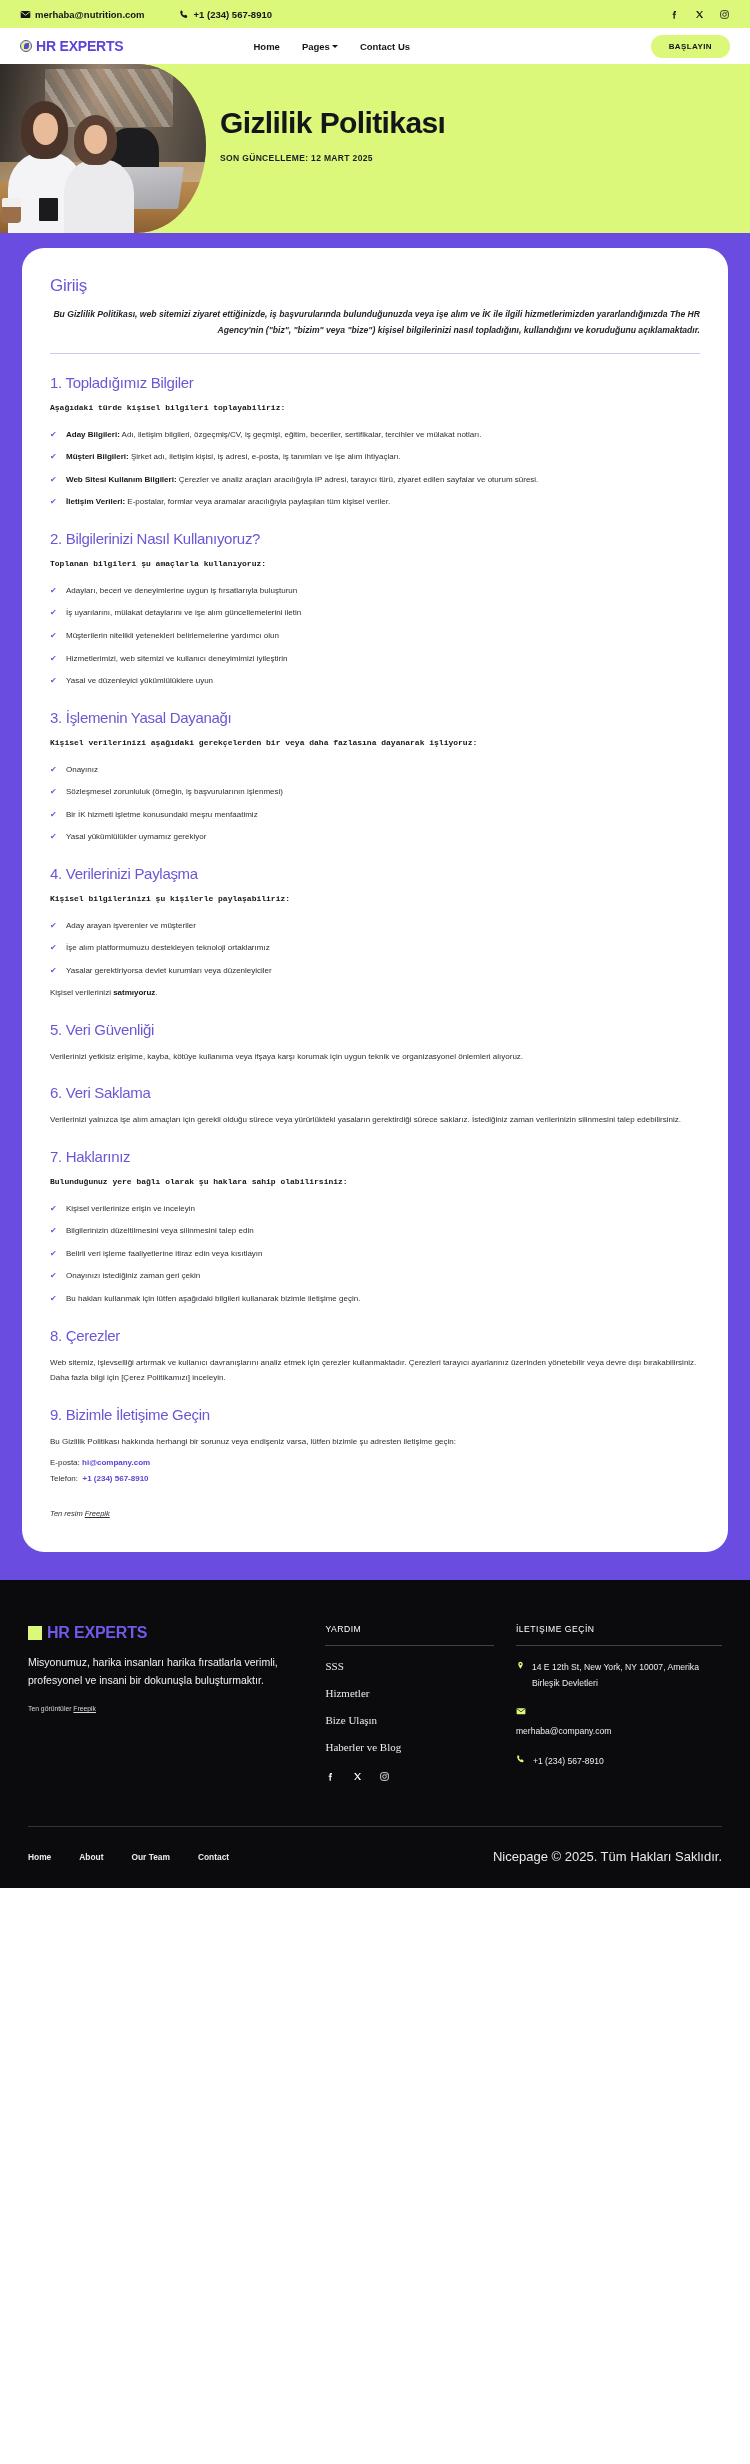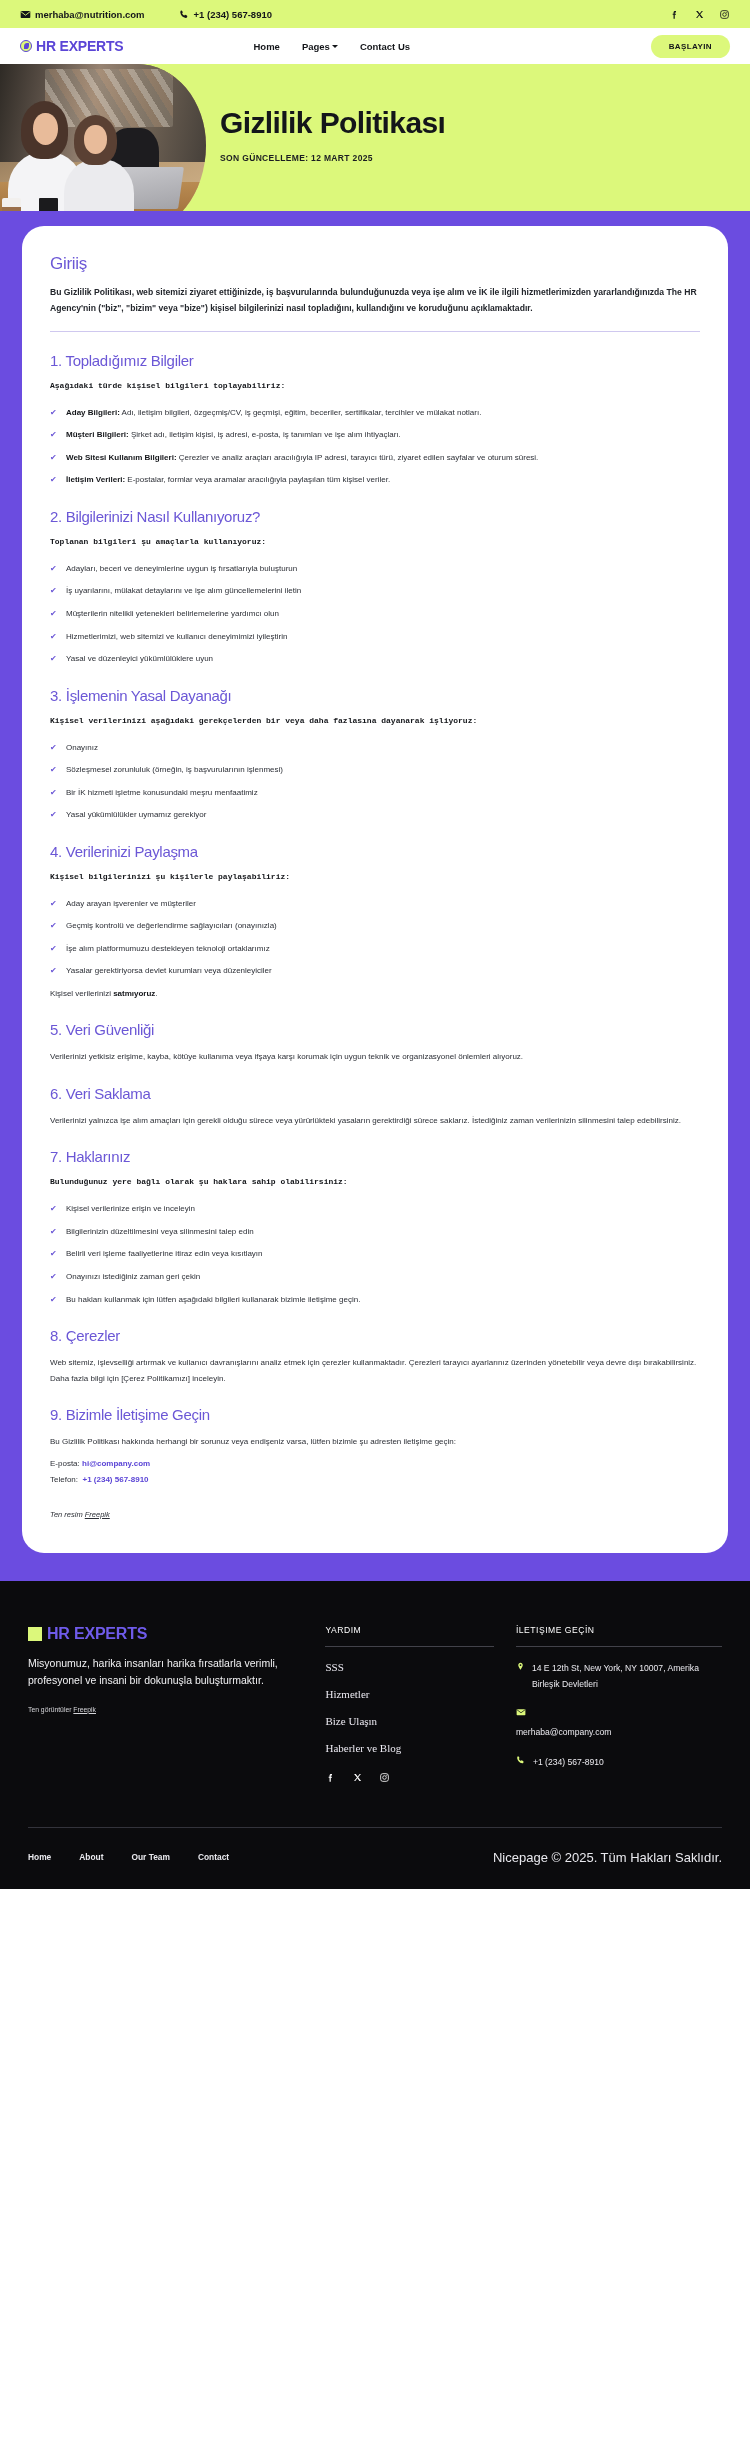--- a/index.html
+++ b/index.html
@@ -101,21 +101,21 @@
     font-weight: 700;
     letter-spacing: 0.4px;
     padding: 7px 18px;
     cursor: pointer;
     font-family: inherit;
   }
 
   
   .hero {
     position: relative;
-    height: 147px;
+    height: 169px;
     background: #dcf87b;
     overflow: hidden;
   }
   .hero-img {
     position: absolute;
     left: 0; top: 0;
     width: 206px;
     height: 169px;
     border-bottom-right-radius: 110px 140px;
     border-top-right-radius: 110px 130px;
@@ -211,23 +211,25 @@
     color: #6b57d6;
     font-weight: 400;
     letter-spacing: -0.3px;
     margin-bottom: 11px;
   }
   .sec-intro { font-size: 17px; margin-bottom: 9px; }
   .sec-num   { font-size: 15px; margin-top: 20px; }
 
   p.lead {
     font-size: 8.6px;
+    font-style: italic;
     font-weight: 600;
     color: #23262c;
     line-height: 1.85;
+    text-align: right;
   }
   .rule {
     border: none;
     border-top: 1px solid #cfc8ef;
     margin: 14px 0 18px 0;
   }
   p.intro-b {
     font-size: 8px;
     font-weight: 700;
     color: #14161a;
@@ -441,21 +443,20 @@
         <ul class="checks">
           <li><span>Onayınız</span></li>
           <li><span>Sözleşmesel zorunluluk (örneğin, iş başvurularının işlenmesi)</span></li>
           <li><span>Bir İK hizmeti işletme konusundaki meşru menfaatimiz</span></li>
           <li><span>Yasal yükümlülükler uymamız gerekiyor</span></li>
         </ul>
         <h2 class="sec sec-num">4. Verilerinizi Paylaşma</h2>
         <p class="intro-b">Kişisel bilgilerinizi şu kişilerle paylaşabiliriz:</p>
         <ul class="checks">
           <li><span>Aday arayan işverenler ve müşteriler</span></li>
-          <li><span>Geçmiş kontrolü ve değerlendirme sağlayıcıları (onayınızla)</span></li>
           <li><span>İşe alım platformumuzu destekleyen teknoloji ortaklarımız</span></li>
           <li><span>Yasalar gerektiriyorsa devlet kurumları veya düzenleyiciler</span></li>
         </ul>
         <p class="note"><span>Kişisel verilerinizi </span><b>satmıyoruz</b><span>.</span></p>
         <h2 class="sec sec-num">5. Veri Güvenliği</h2>
         <p class="body">Verilerinizi yetkisiz erişime, kayba, kötüye kullanıma veya ifşaya karşı korumak için uygun teknik ve organizasyonel önlemleri alıyoruz.</p>
         <h2 class="sec sec-num">6. Veri Saklama</h2>
         <p class="body">Verilerinizi yalnızca işe alım amaçları için gerekli olduğu sürece veya yürürlükteki yasaların gerektirdiği sürece saklarız. İstediğiniz zaman verilerinizin silinmesini talep edebilirsiniz.</p>
         <h2 class="sec sec-num">7. Haklarınız</h2>
         <p class="intro-b">Bulunduğunuz yere bağlı olarak şu haklara sahip olabilirsiniz:</p>

